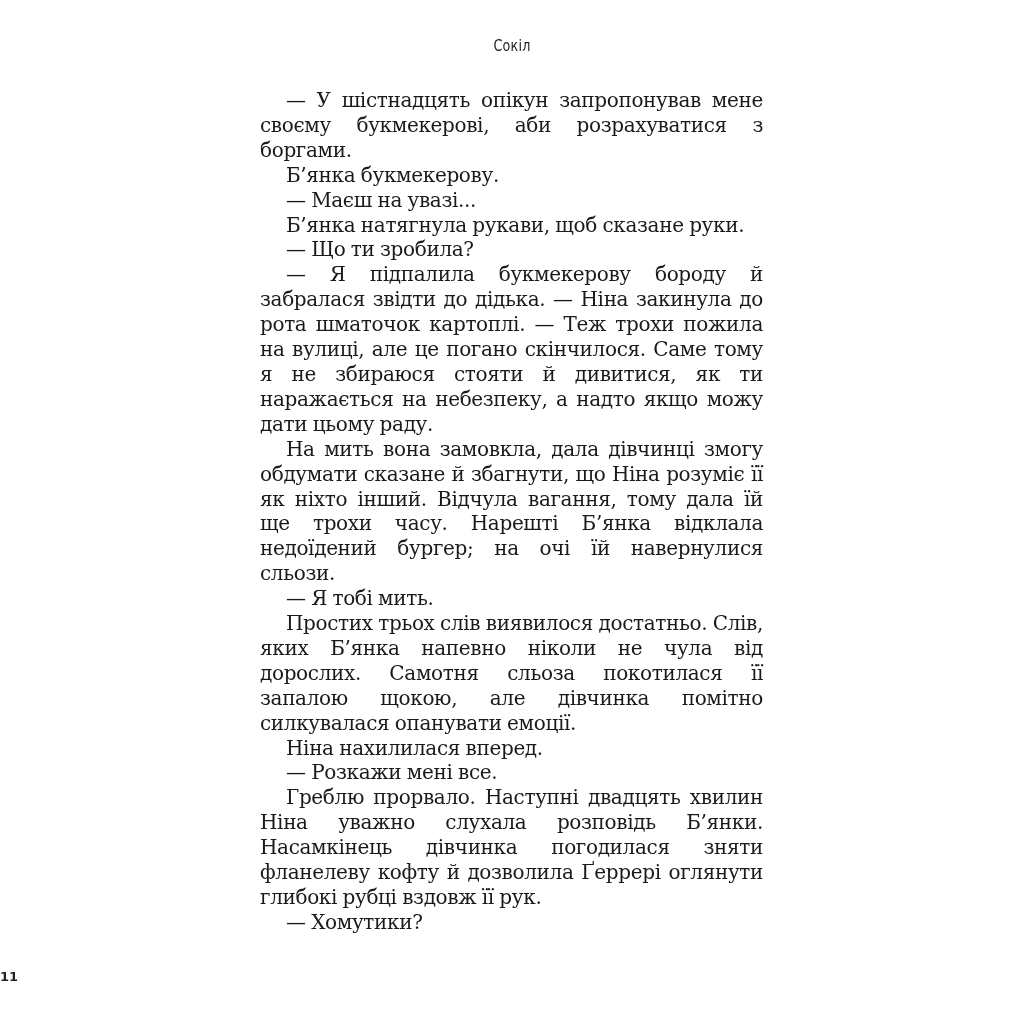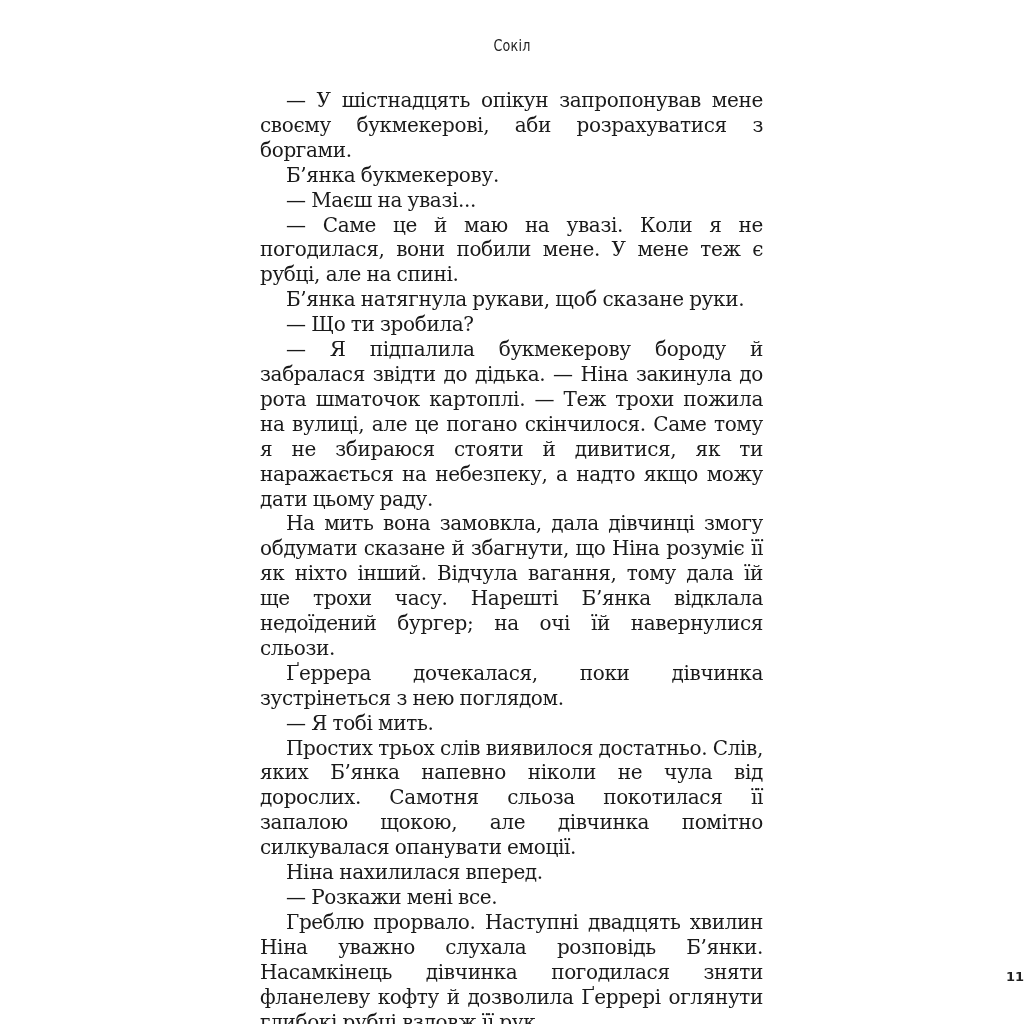--- a/index.html
+++ b/index.html
@@ -43,42 +43,40 @@
     text-align: justify;
     hyphens: manual;
     word-spacing: -0.5px;
     letter-spacing: -0.35px;
   }
   .page-number {
     position: absolute;
     top: 969px;
     left: 0;
     width: 1024px;
-    text-align: right;
+    text-align: left;
     font-family: "DejaVu Sans", sans-serif;
     font-weight: bold;
     font-size: 13px;
     color: #222;
   }
 </style>
 </head>
 <body>
 
 <div class="running-head">Сокіл</div>
 
 <div class="text-block">
   <p>— У шістнадцять опікун запропонував мене своєму букмекерові, аби розрахуватися з боргами.</p>
   <p>Б’янка букмекерову.</p>
   <p>— Маєш на увазі...</p>
-  <p>— Саме це й маю на увазі. Коли я не погодилася, вони побили мене. У мене теж є рубці, але на спині.</p>
   <p>Б’янка натягнула рукави, щоб сказане руки.</p>
   <p>— Що ти зробила?</p>
   <p>— Я підпалила букмекерову бороду й забралася звідти до дідька. — Ніна закинула до рота шматочок картоплі. — Теж трохи пожила на вулиці, але це погано скінчилося. Саме тому я не збираюся стояти й дивитися, як ти наражається на небезпеку, а надто якщо можу дати цьому раду.</p>
   <p>На мить вона замовкла, дала дівчинці змогу обдумати сказане й збагнути, що Ніна розуміє її як ніхто інший. Від­чула вагання, тому дала їй ще трохи часу. Нарешті Б’янка відклала недоїдений бургер; на очі їй навернулися сльози.</p>
-  <p>Ґеррера дочекалася, поки дівчинка зустрінеться з нею поглядом.</p>
   <p>— Я тобі мить.</p>
   <p>Простих трьох слів виявилося достатньо. Слів, яких Б’янка напевно ніколи не чула від дорослих. Самотня сльоза покотилася її запалою щокою, але дівчинка поміт­но силкувалася опанувати емоції.</p>
   <p>Ніна нахилилася вперед.</p>
   <p>— Розкажи мені все.</p>
   <p>Греблю прорвало. Наступні двадцять хвилин Ніна уважно слухала розповідь Б’янки. Насамкінець дівчинка погодилася зняти фланелеву кофту й дозволила Ґеррері оглянути глибокі рубці вздовж її рук.</p>
   <p>— Хомутики?</p>
 </div>
 
 <div class="page-number">11</div>
 

